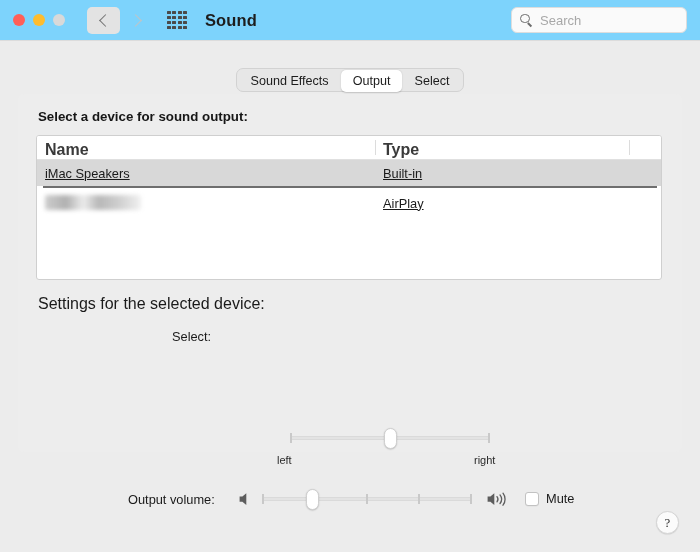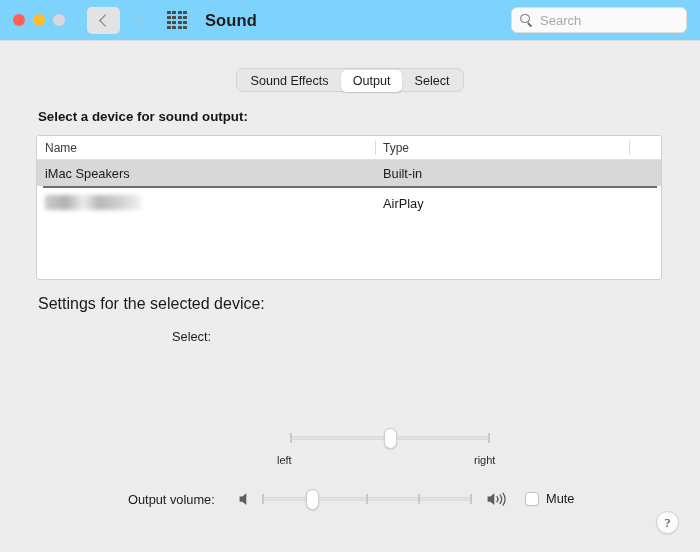--- a/index.html
+++ b/index.html
@@ -100,28 +100,28 @@
   .table {
     position: absolute; left: 18px; top: 41px;
     width: 626px; height: 145px;
     background: #ffffff; border: 1px solid #cfcfcf; border-radius: 3px;
     overflow: hidden;
   }
   .thead {
     position: relative; height: 24px; background: #ffffff;
     border-bottom: 1px solid #e0e0e0; display: flex; align-items: center;
   }
-  .th { font-size: 12px; color: #3a3a3a; position: absolute; top: 5px; }
+  .th { font-size: 16px; color: #3a3a3a; position: absolute; top: 5px; font-weight: bold; }
   .th.name { left: 8px; }
   .th.type { left: 346px; }
   .vdiv { position: absolute; top: 4px; width: 1px; height: 15px; background: #dcdcdc; }
 
   .trow { position: relative; height: 26px; display: flex; align-items: center; }
   .trow.selected { background: #d8d8d8; }
-  .cell { position: absolute; font-size: 12.8px; color: #1a1a1a; }
+  .cell { position: absolute; font-size: 12.8px; color: #1a1a1a; text-decoration: underline; }
   .cell.name { left: 8px; }
   .cell.type { left: 346px; }
   .rowsep {
     position: absolute; left: 6px; width: 614px; height: 2px;
     background: #6e6e6e; top: 0;
   }
   .redacted {
     position: absolute; left: 8px; top: 5px;
     width: 96px; height: 15px;
     background:

